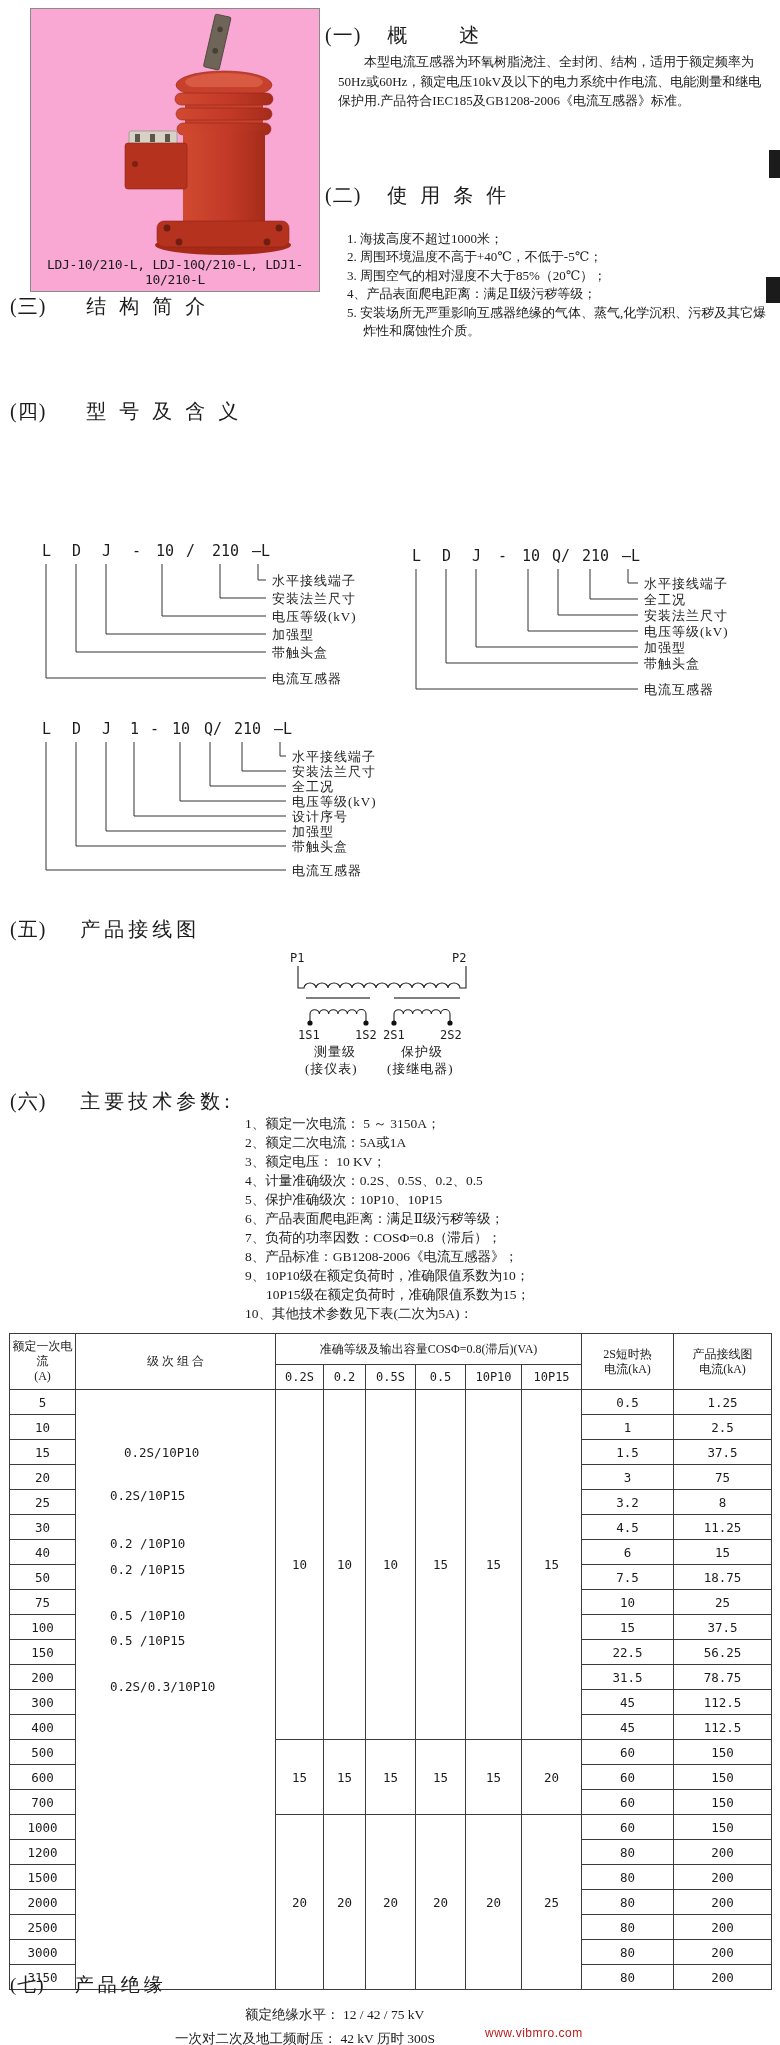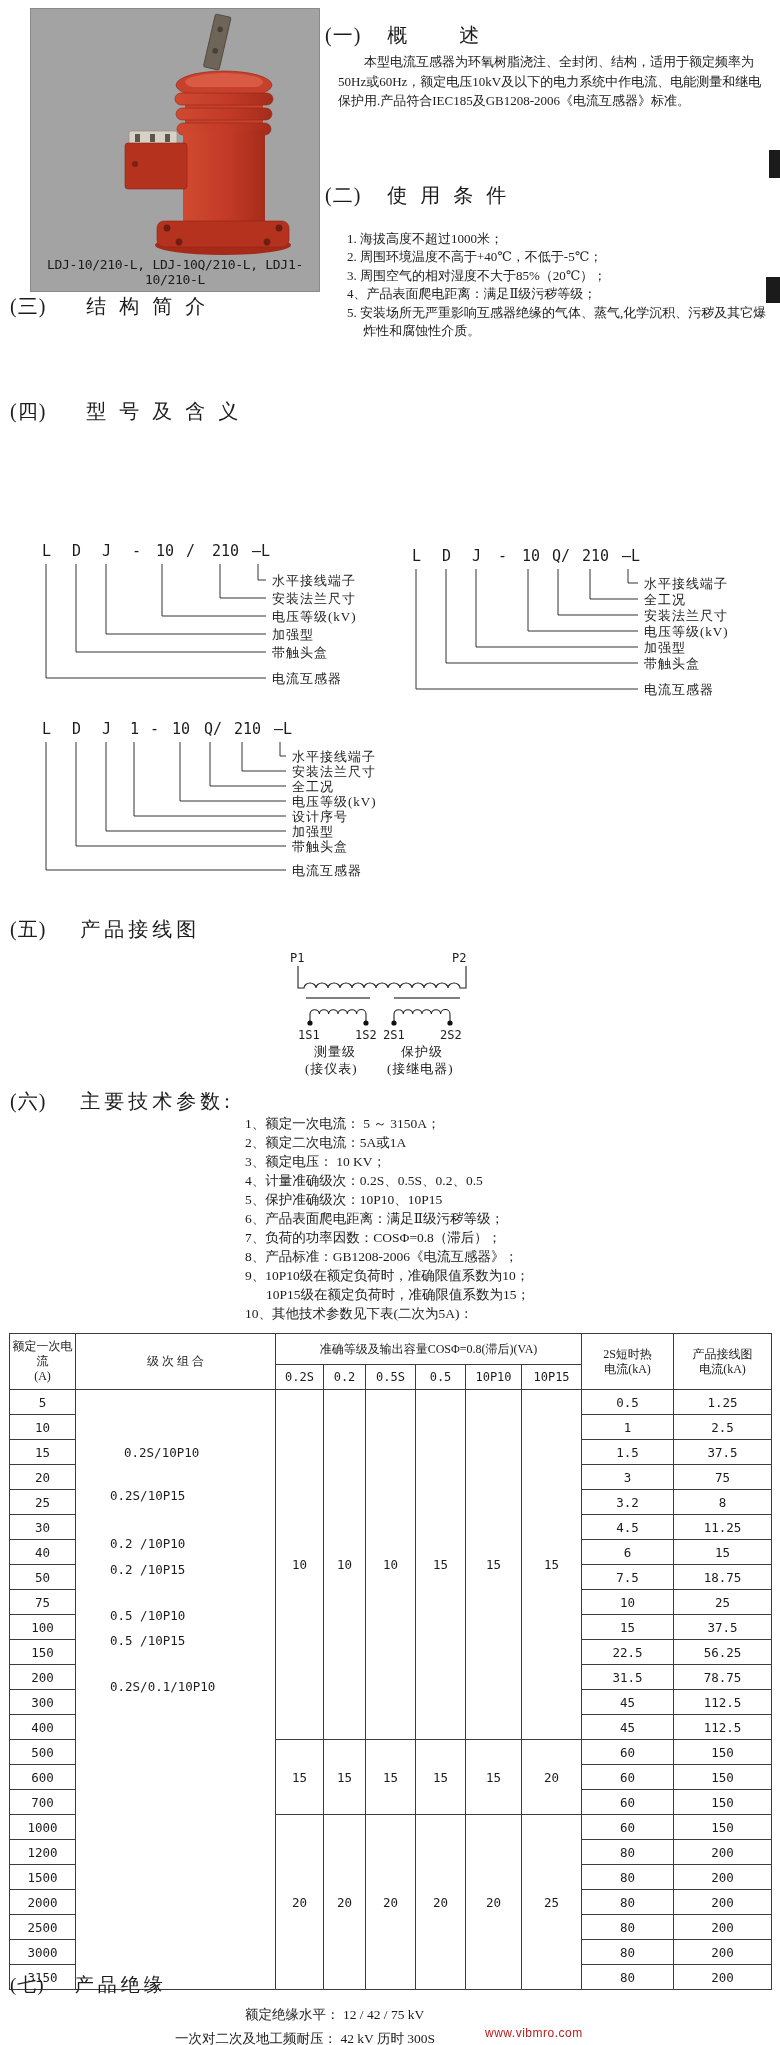--- a/index.html
+++ b/index.html
@@ -7,21 +7,21 @@
     width:780px;height:2045px;position:relative;background:#ffffff;
     font-family:"Liberation Serif","DejaVu Serif",serif;color:#1c1c1c;
     overflow:hidden;
   }
   .abs{position:absolute;}
   
   .heading{display:flex;align-items:baseline;font-size:20px;white-space:nowrap;}
   .heading .hnum{margin-right:26px;letter-spacing:1px;}
   .heading .htitle{letter-spacing:4px;}
   
-  .photo-box{left:30px;top:8px;width:288px;height:282px;border:1px solid #8a8a8a;background:#a3a3a3;}
+  .photo-box{left:30px;top:8px;width:288px;height:282px;border:1px solid #8a8a8a;background:#f9a8d4;}
   .photo-caption{position:absolute;left:0;right:0;bottom:4px;text-align:center;
     font-family:"DejaVu Sans Mono","Liberation Mono",monospace;font-size:13px;letter-spacing:-0.3px;}
   
   .para{font-size:13px;line-height:1.5;text-indent:2em;}
   .cond-list{font-size:13px;line-height:1.42;}
   .cond-item{padding-left:1.25em;text-indent:-1.25em;}
   .tech-list{font-size:13.5px;line-height:19px;white-space:nowrap;}
   .tech-line.cont{padding-left:1.55em;}
   
   svg text{fill:#1c1c1c;}
@@ -298,21 +298,21 @@
       <tr>
         <td class="c-a">5</td>
         <td rowspan="24" class="c-combo">
           <div class="combo-wrap">
             <div class="combo-line" style="top: 55px; margin-left: 14px;">0.2S/10P10</div>
             <div class="combo-line" style="top: 98px;">0.2S/10P15</div>
             <div class="combo-line" style="top: 146px;">0.2 /10P10</div>
             <div class="combo-line" style="top: 172px;">0.2 /10P15</div>
             <div class="combo-line" style="top: 218px;">0.5 /10P10</div>
             <div class="combo-line" style="top: 243px;">0.5 /10P15</div>
-            <div class="combo-line" style="top: 289px;">0.2S/0.1/10P10</div>
+            <div class="combo-line" style="top: 289px;">0.2S/0.3/10P10</div>
           </div>
         </td>
         <td class="c-cap cap-low" rowspan="14">10</td>
         <td class="c-cap cap-low" rowspan="14">10</td>
         <td class="c-cap cap-low" rowspan="14">10</td>
         <td class="c-cap cap-low" rowspan="14">15</td>
         <td class="c-cap cap-low" rowspan="14">15</td>
         <td class="c-cap cap-low" rowspan="14">15</td>
         <td class="c-th">0.5</td>
         <td class="c-dy">1.25</td>

